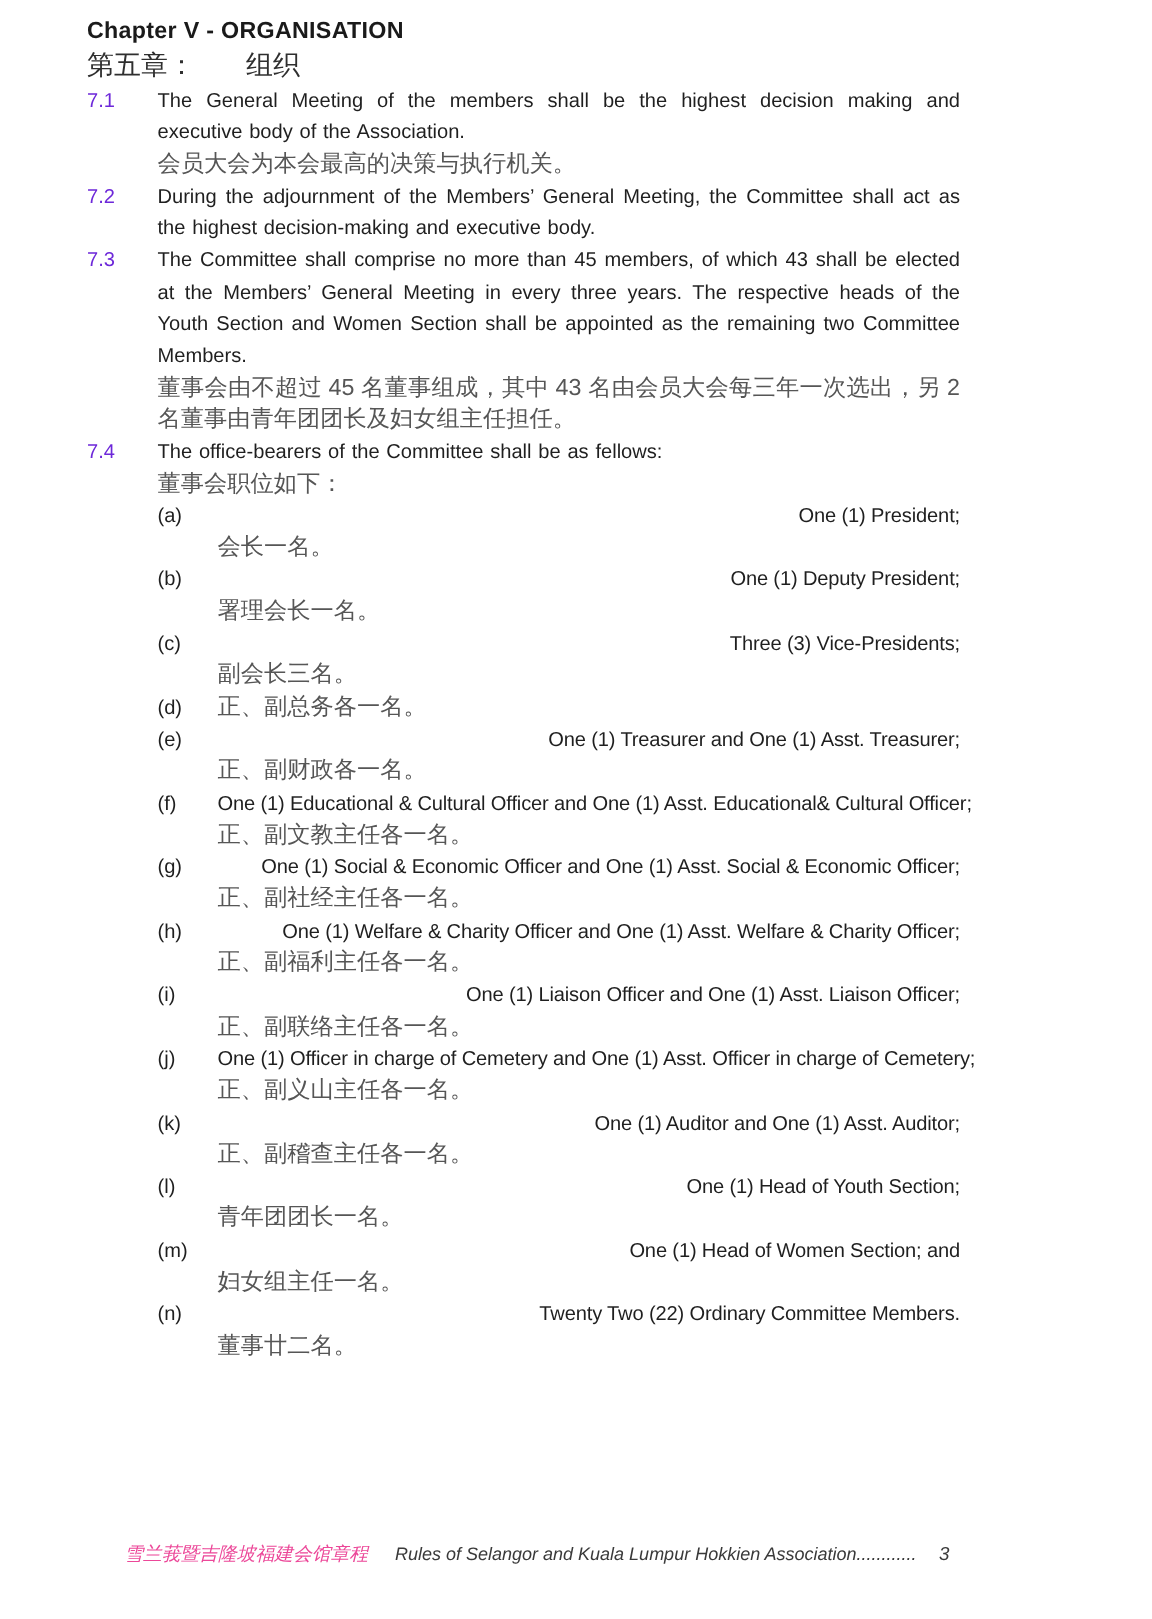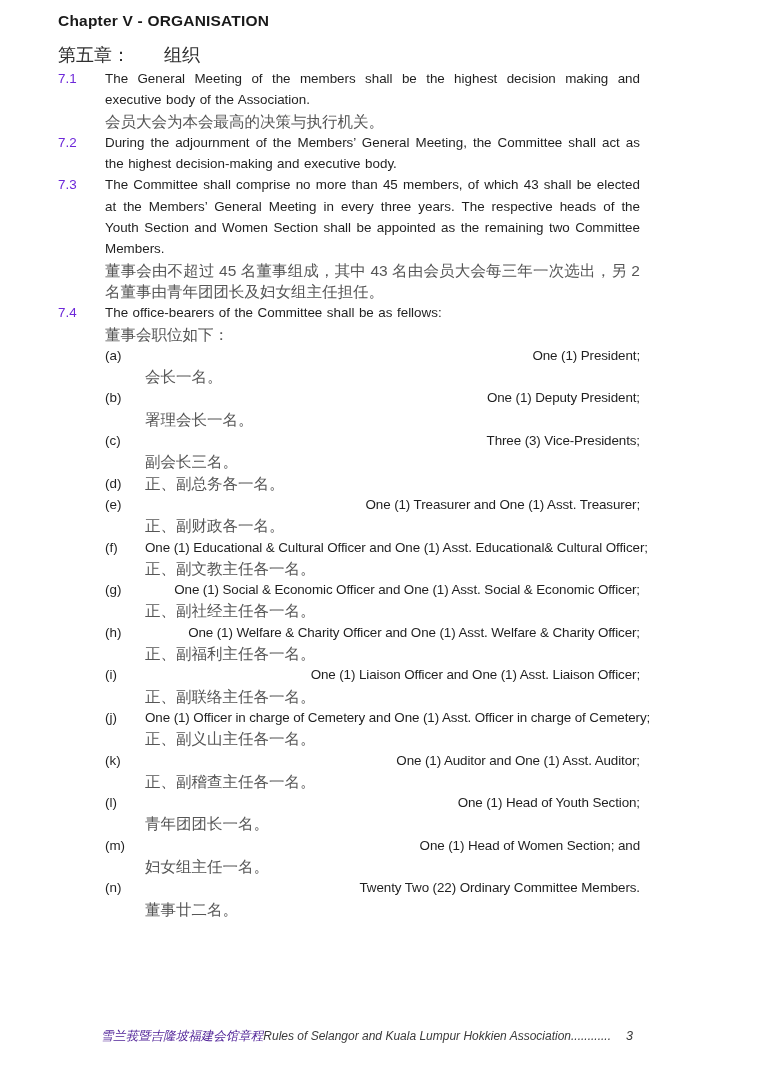--- a/index.html
+++ b/index.html
@@ -18,21 +18,20 @@
     font-size: 15.5px;
     font-weight: bold;
     color: #1a1a1a;
     line-height: 21px;
     letter-spacing: 0.2px;
   }
   .chapter-zh {
     font-size: 18px;
     color: #2f2f2f;
     line-height: 25px;
-    margin-top: 12px;
   }
   .chapter-zh .zh-value { margin-left: 34px; }
   .rule-heading {
     margin-top: 9px;
     margin-bottom: 5px;
     font-size: 13.5px;
     font-weight: bold;
     font-style: italic;
     color: #1a1a1a;
     line-height: 20px;
@@ -78,22 +77,22 @@
   .sub .zh { text-align: left; }
   .footer {
     position: absolute;
     top: 1028px;
     right: 51px;
     font-size: 12px;
     font-style: italic;
     color: #3a3a3a;
     white-space: nowrap;
   }
-  .footer .f-zh { font-size: 12.5px; color: #4c1d95; }
-  .footer .f-en { margin-left: 0; }
+  .footer .f-zh { font-size: 12.5px; color: #ec4899; }
+  .footer .f-en { margin-left: 18px; }
   .footer .f-page { margin-left: 15px; font-size: 12.5px; }
 </style>
 </head>
 <body>
 
 <div class="page">
 
   <div class="chapter-en">Chapter V - ORGANISATION</div>
 
   <div class="chapter-zh">

